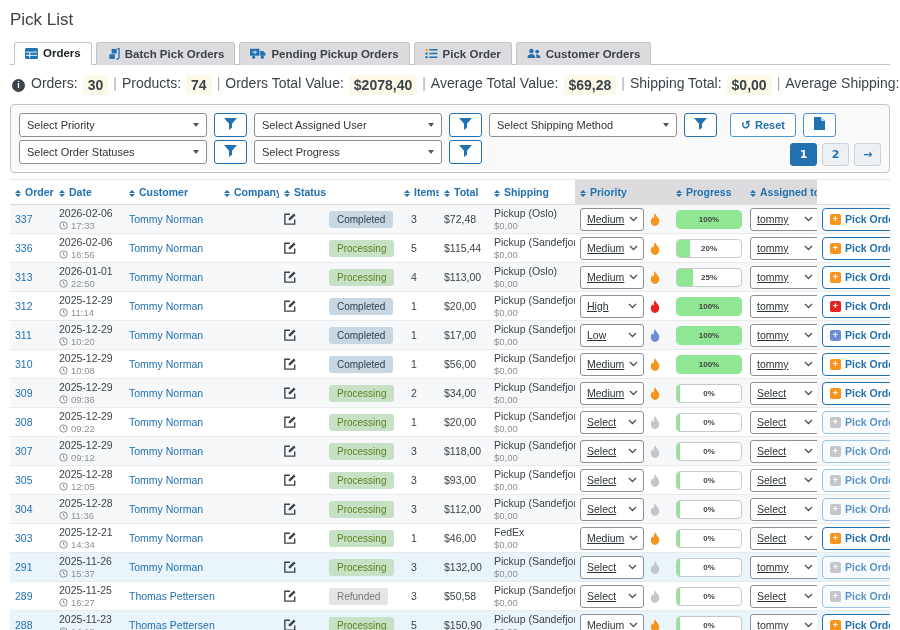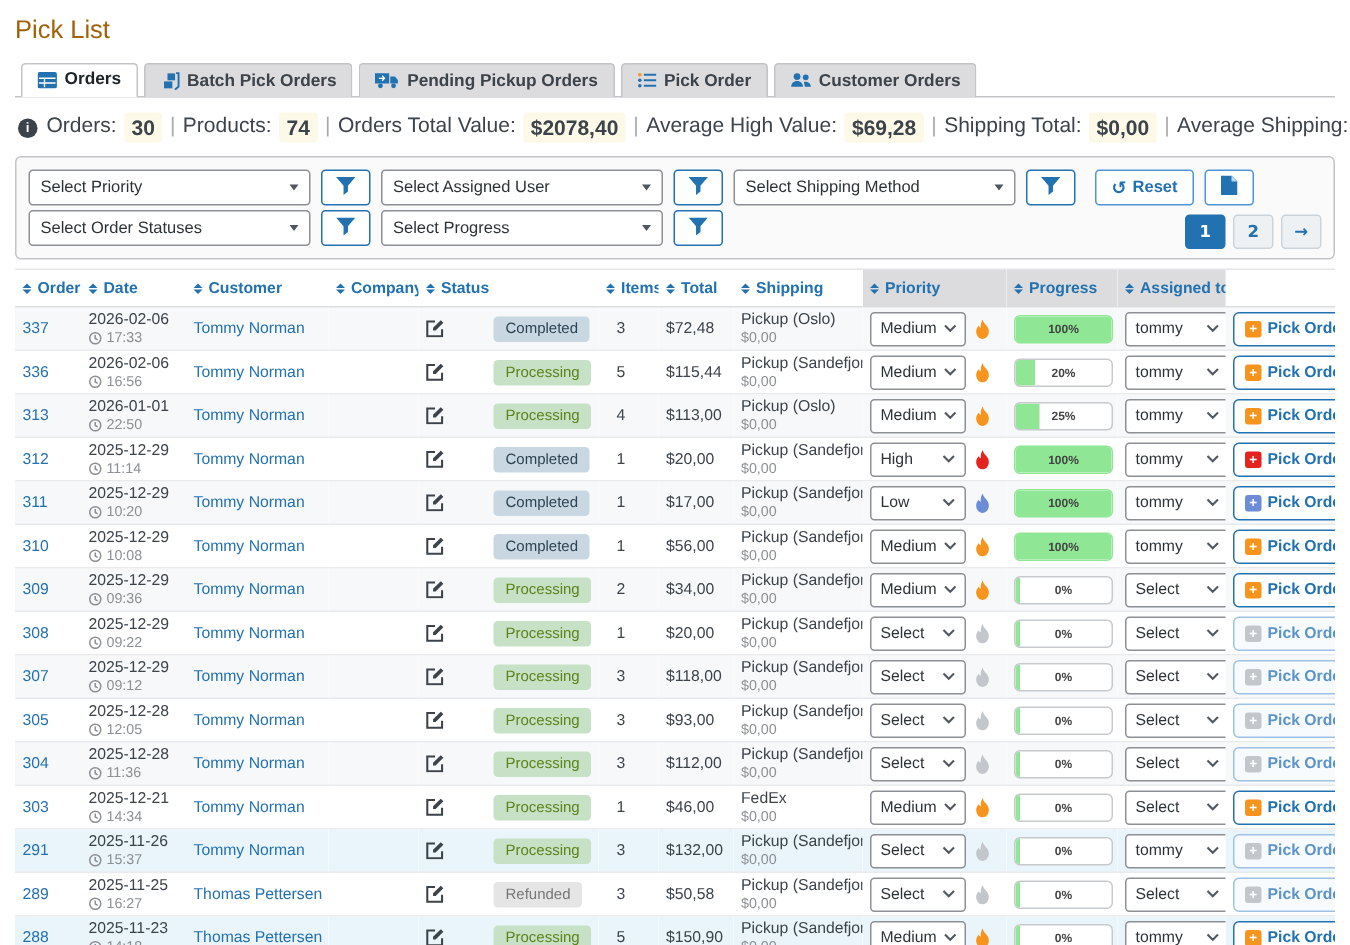--- a/index.html
+++ b/index.html
@@ -1,19 +1,19 @@
 <!DOCTYPE html>
 <html><head>
 <meta charset="utf-8">
 <style>
   * { box-sizing: border-box; margin: 0; padding: 0; }
   html,body { width:900px; height:630px; overflow:hidden; background:#fff;
     font-family:"Liberation Sans", sans-serif; color:#1d2327; }
   .wrap { padding:6px 10px 0; }
-  h1 { font-size:17px; font-weight:500; margin:4px 0 12px; color:#a16207; }
+  h1 { font-size:17px; font-weight:500; margin:4px 0 12px; color:#404040; }
 
   
   .nav-tabs { display:flex; gap:4px; border-bottom:1px solid #c3c4c7; padding-left:4px; }
   .tab { display:flex; align-items:center; gap:5px; background:#dcdcde; border:1px solid #c3c4c7;
     border-bottom:none; border-radius:3px 3px 0 0; padding:4px 10px 5px; font-size:11.5px; font-weight:700;
     color:#3c434a; margin-bottom:-1px; cursor:pointer; font-family:inherit; }
   .tab.active { background:#fff; border-bottom:1px solid #fff; color:#1d2327; }
   .tab .ic { display:inline-flex; align-items:center; }
 
   
@@ -67,21 +67,21 @@
   .status-cell { display:flex; align-items:center; gap:6px; }
   .edit { display:inline-flex; cursor:pointer; }
   .badge { border-radius:3px; padding:3px 8px; font-size:10px;margin-left:27px; }
   .badge.completed { background:#c8d7e1; color:#2e4453; }
   .badge.processing { background:#c6e1c6; color:#5b841b; }
   .badge.refunded { background:#e5e5e5; color:#777777; }
   td.items { padding-left:12px; }
   .ship-cost { color:#8c8f94; font-size:9.5px; margin-top:1px; }
   .pr-cell { display:flex; align-items:center; gap:6px; }
   .mini-select { height:23px; background:#fff; border:1px solid #8c8f94; border-radius:3px;
-    display:inline-flex; align-items:center; justify-content:space-between; padding:0 6px; font-size:10.5px; color:#2c3338; cursor:pointer; }
+    display:inline-flex; align-items:center; justify-content:space-between; padding:0 6px; font-size:10.5px; color:#2c3338; cursor:pointer;text-decoration:underline; }
   .pbar { width:66px; height:19px; border:1px solid #c6cacd; border-radius:4px; background:#fff; position:relative; overflow:hidden; }
   .pbar.full { border-color:#8fe694; }
   .pbar .fill { position:absolute; left:0; top:0; bottom:0; background:#8fe694; }
   .pbar .lbl { position:absolute; left:0; top:0; right:0; bottom:0; display:flex; align-items:center;
     justify-content:center; font-size:8px; font-weight:700; color:#444; }
   .pick-btn { height:23px; border:1px solid #2271b1; border-radius:4px; background:#fff; color:#2271b1;
     font-size:10.5px; font-weight:600; display:inline-flex; align-items:center; gap:4px; padding:0 7px;
     cursor:pointer; white-space:nowrap; font-family:inherit; }
   .pick-btn.muted { border-color:#9ec2e6; color:#5c94c9; background:#f8fbfd; }
   .plusbox { width:11px; height:11px; border-radius:2px; display:inline-flex; align-items:center;
@@ -155,21 +155,21 @@
     <div id="stats">
         <span>Orders:</span>
         <span class="stat-val">30</span>
         <span class="sep">|</span>
         <span>Products:</span>
         <span class="stat-val">74</span>
         <span class="sep">|</span>
         <span>Orders Total Value:</span>
         <span class="stat-val">$2078,40</span>
         <span class="sep">|</span>
-        <span>Average High Value:</span>
+        <span>Average Total Value:</span>
         <span class="stat-val">$69,28</span>
         <span class="sep">|</span>
         <span>Shipping Total:</span>
         <span class="stat-val">$0,00</span>
         <span class="sep">|</span>
         <span>Average Shipping:</span>
         <span class="stat-val">$0,00</span>
       </div>
     <button class="icon-btn">
         <span><svg width="13" height="13" viewBox="0 0 14 13">

